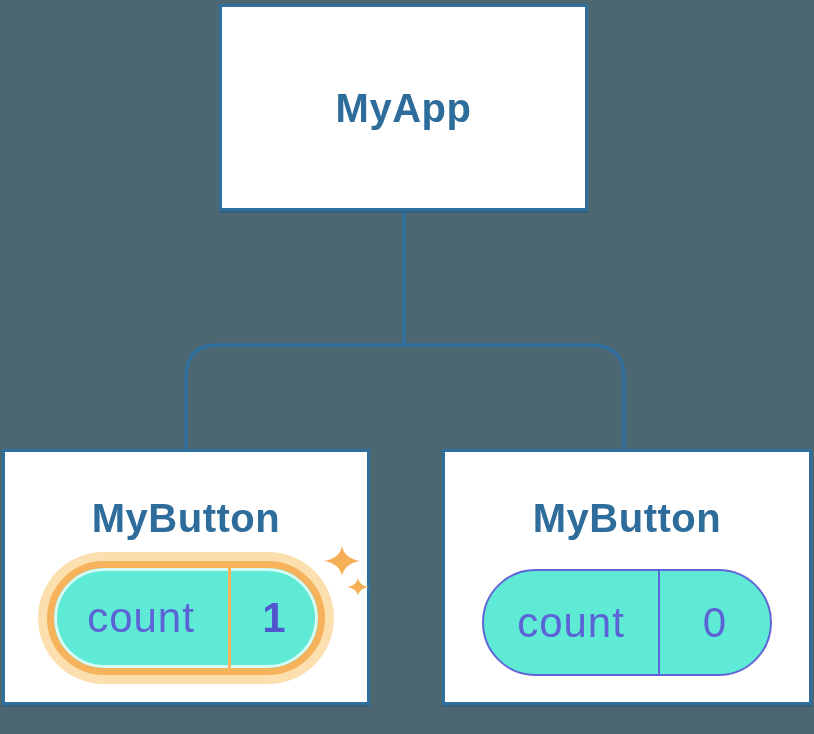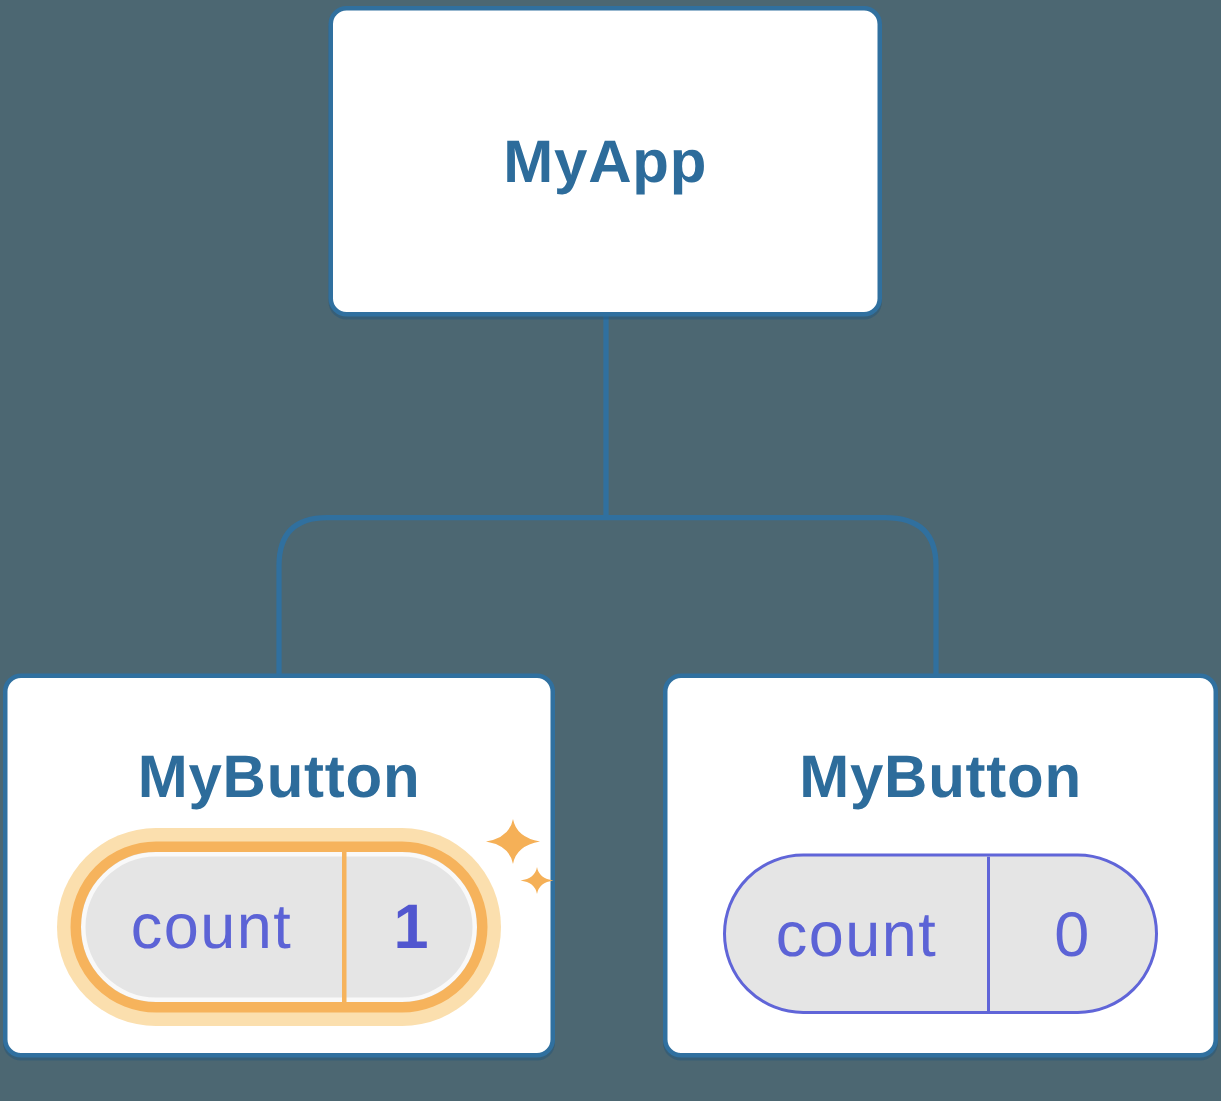--- a/index.html
+++ b/index.html
@@ -17,21 +17,21 @@
   }
   .connector {
     position: absolute;
     inset: 0;
     z-index: 0;
   }
   .card {
     position: absolute;
     background: #ffffff;
     border: 3px solid #30709f;
-    border-radius: 12px;
+    border-radius: 0;
     box-sizing: border-box;
     z-index: 1;
     box-shadow: 0 2px 0 rgba(30, 85, 125, 0.45);
   }
   .card-root {
     left: 219px; top: 4px;
     width: 369px; height: 207px;
     display: flex;
     align-items: center;
     justify-content: center;
@@ -54,21 +54,21 @@
     line-height: 1;
     text-align: center;
   }
   .card-child .node-title { margin-top: 46px; }
 
   .pill {
     box-sizing: border-box;
     display: flex;
     align-items: stretch;
     border-radius: 999px;
-    background: #e5e5e5;
+    background: #5eead4;
     overflow: hidden;
   }
   .pill-seg {
     display: flex;
     align-items: center;
     justify-content: center;
     font-size: 42px;
     letter-spacing: 1px;
     color: #5c63d6;
   }

